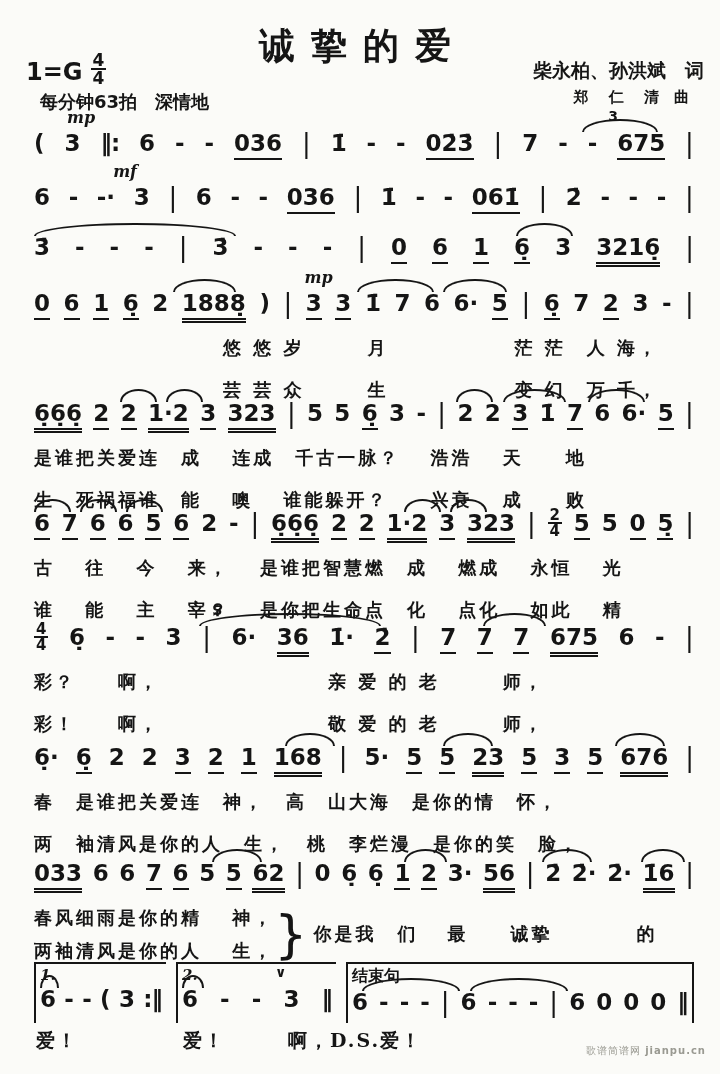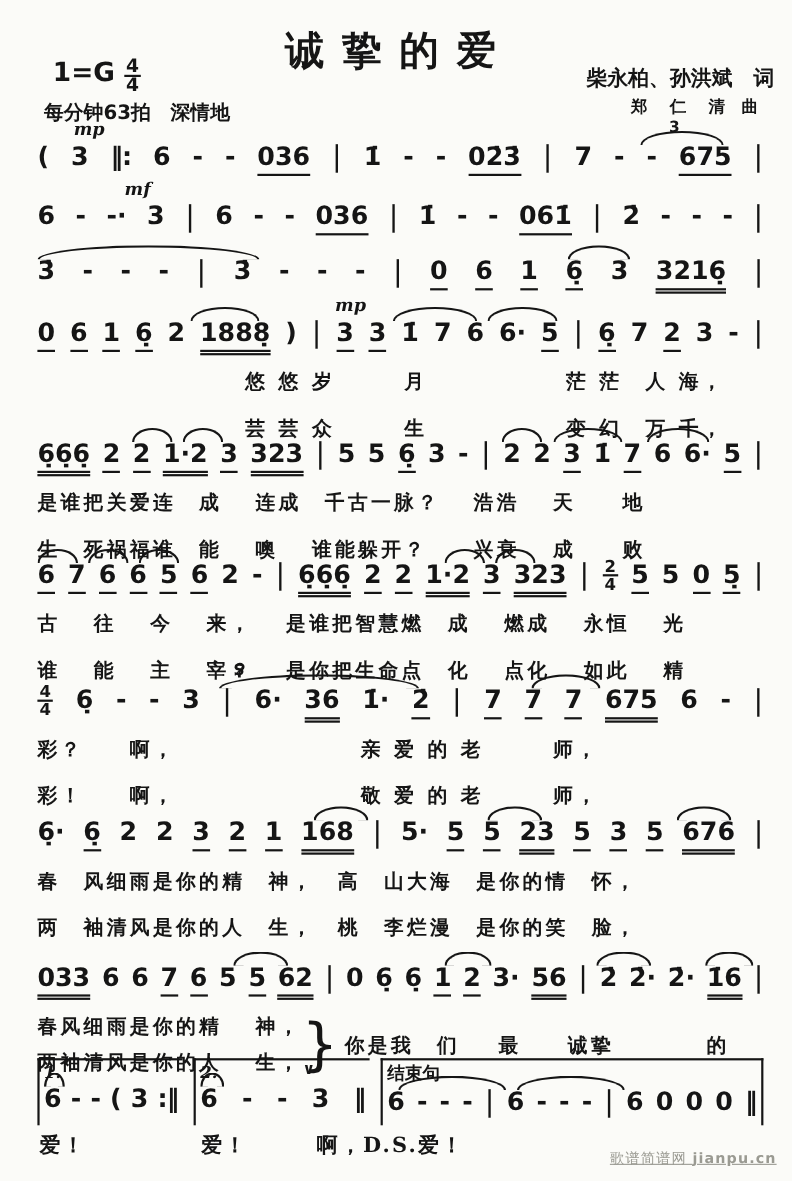--- a/index.html
+++ b/index.html
@@ -1,21 +1,21 @@
 <!DOCTYPE html>
 <html><head>
 <meta charset="utf-8">
 <style>
   html,body{margin:0;padding:0;}
   body{width:720px;height:1074px;background:#fbfbf8;font-family:"DejaVu Sans",sans-serif;color:#151515;overflow:hidden;}
   #sheet{position:absolute;inset:0;width:720px;height:1074px;}
 
   
   .title{position:absolute;top:22px;left:0;width:630px;text-align:center;font-size:36px;font-weight:bold;letter-spacing:16px;font-family:"DejaVu Serif","Liberation Serif",serif;padding-left:48px;}
-  .keysig{position:absolute;top:52px;left:48px;font-size:24px;font-weight:bold;display:flex;align-items:flex-start;gap:8px;}
+  .keysig{position:absolute;top:52px;left:26px;font-size:24px;font-weight:bold;display:flex;align-items:flex-end;gap:8px;}
   .frac{display:inline-flex;flex-direction:column;align-items:center;font-size:15px;line-height:14px;font-weight:bold;}
   .frac .top{border-bottom:2px solid #151515;padding:0 2px;}
   .keysig .frac{font-size:17px;line-height:16px;}
   .tempo{position:absolute;top:90px;left:40px;font-size:18px;font-weight:bold;white-space:pre;}
   .credit1{position:absolute;top:58px;right:16px;font-size:19px;font-weight:600;white-space:pre;}
   .credit2{position:absolute;top:88px;right:31px;font-size:15px;font-weight:600;white-space:pre;}
 
   
   .system{position:absolute;left:34px;right:26px;}
   .mrow{position:relative;display:flex;justify-content:space-between;align-items:flex-start;height:34px;}
@@ -27,33 +27,33 @@
   .bar2{font-size:23px;font-weight:bold;line-height:30px;letter-spacing:-1px;}
   .dyn{position:absolute;top:-20px;font-size:16px;font-style:italic;font-weight:bold;font-family:"DejaVu Serif","Liberation Serif",serif;}
   .abv{position:absolute;top:-20px;font-size:14px;font-weight:bold;}
   .arc{position:absolute;top:-9px;height:11px;border:2px solid #151515;border-bottom:none;border-radius:50% 50% 0 0 / 100% 100% 0 0;}
   .lyr{margin-top:9px;font-size:18px;font-weight:600;letter-spacing:3px;line-height:33px;white-space:pre;font-family:"DejaVu Serif","Liberation Serif",serif;}
 
   
   .lyrwrap{display:flex;align-items:center;margin-top:9px;}
   .lyrcol .lyr{margin-top:0;}
   .brace{font-size:52px;font-weight:400;line-height:60px;margin:0 6px 0 0;}
-  .joined{font-size:18px;font-weight:600;letter-spacing:3px;white-space:pre;font-family:Liberation Mono, monospace;}
+  .joined{font-size:18px;font-weight:600;letter-spacing:3px;white-space:pre;font-family:Liberation Sans, sans-serif;}
 
   
   #final{position:absolute;left:34px;right:26px;top:962px;display:flex;gap:10px;}
   .volta{position:relative;border-top:2px solid #151515;border-left:2px solid #151515;padding:2px 4px 0 4px;}
   .volta.end{border-right:2px solid #151515;}
   .vlabel{font-size:15px;font-style:italic;font-weight:bold;font-family:"DejaVu Serif","Liberation Serif",serif;}
   .vlabel.cn{font-style:normal;font-size:16px;}
   .volta .mrow{height:36px;}
 
   .finallyr{position:absolute;left:36px;top:1028px;font-size:19px;font-weight:600;letter-spacing:2px;white-space:pre;font-family:"DejaVu Serif","Liberation Serif",serif;}
 
-  .watermark{position:absolute;right:14px;top:1044px;font-size:13px;letter-spacing:1px;color:#9a9a92;text-decoration:underline;}
+  .watermark{position:absolute;right:14px;top:1044px;font-size:10px;letter-spacing:1px;color:#9a9a92;}
   .watermark .dom{font-weight:bold;}
 </style>
 </head>
 <body>
 
 <div id="sheet">
   <div class="title">诚挚的爱</div>
 
   <div class="keysig">
     <span>1=G</span>
@@ -289,24 +289,24 @@
           <span class="note">5·</span>
           <span class="note u1">5</span>
           <span class="note u1">5</span>
           <span class="note u2">23</span>
           <span class="note u1">5</span>
           <span class="note u1">3</span>
           <span class="note u1">5</span>
           <span class="note u2">676</span>
           <span class="bar">|</span>
         </div>
-        <div class="lyr">春　风细雨是你的精　神，　高　山大海　是你的情　怀，</div>
+        <div class="lyr">春　是谁把关爱连　神，　高　山大海　是你的情　怀，</div>
         <div class="lyr">两　袖清风是你的人　生，　桃　李烂漫　是你的笑　脸，</div>
       </div>
-      <div class="system" style="top: 858px; margin-top: 16px;">
+      <div class="system" style="top: 858px;">
         <div class="mrow">
           <div class="arc" style="left: 27%; width: 7%;"></div>
           <div class="arc" style="left: 56%; width: 6%;"></div>
           <div class="arc" style="left: 77%; width: 7%;"></div>
           <div class="arc" style="left: 92%; width: 6%;"></div>
           <span class="note u2">033</span>
           <span class="note">6</span>
           <span class="note">6</span>
           <span class="note u1">7</span>
           <span class="note u1">6</span>

